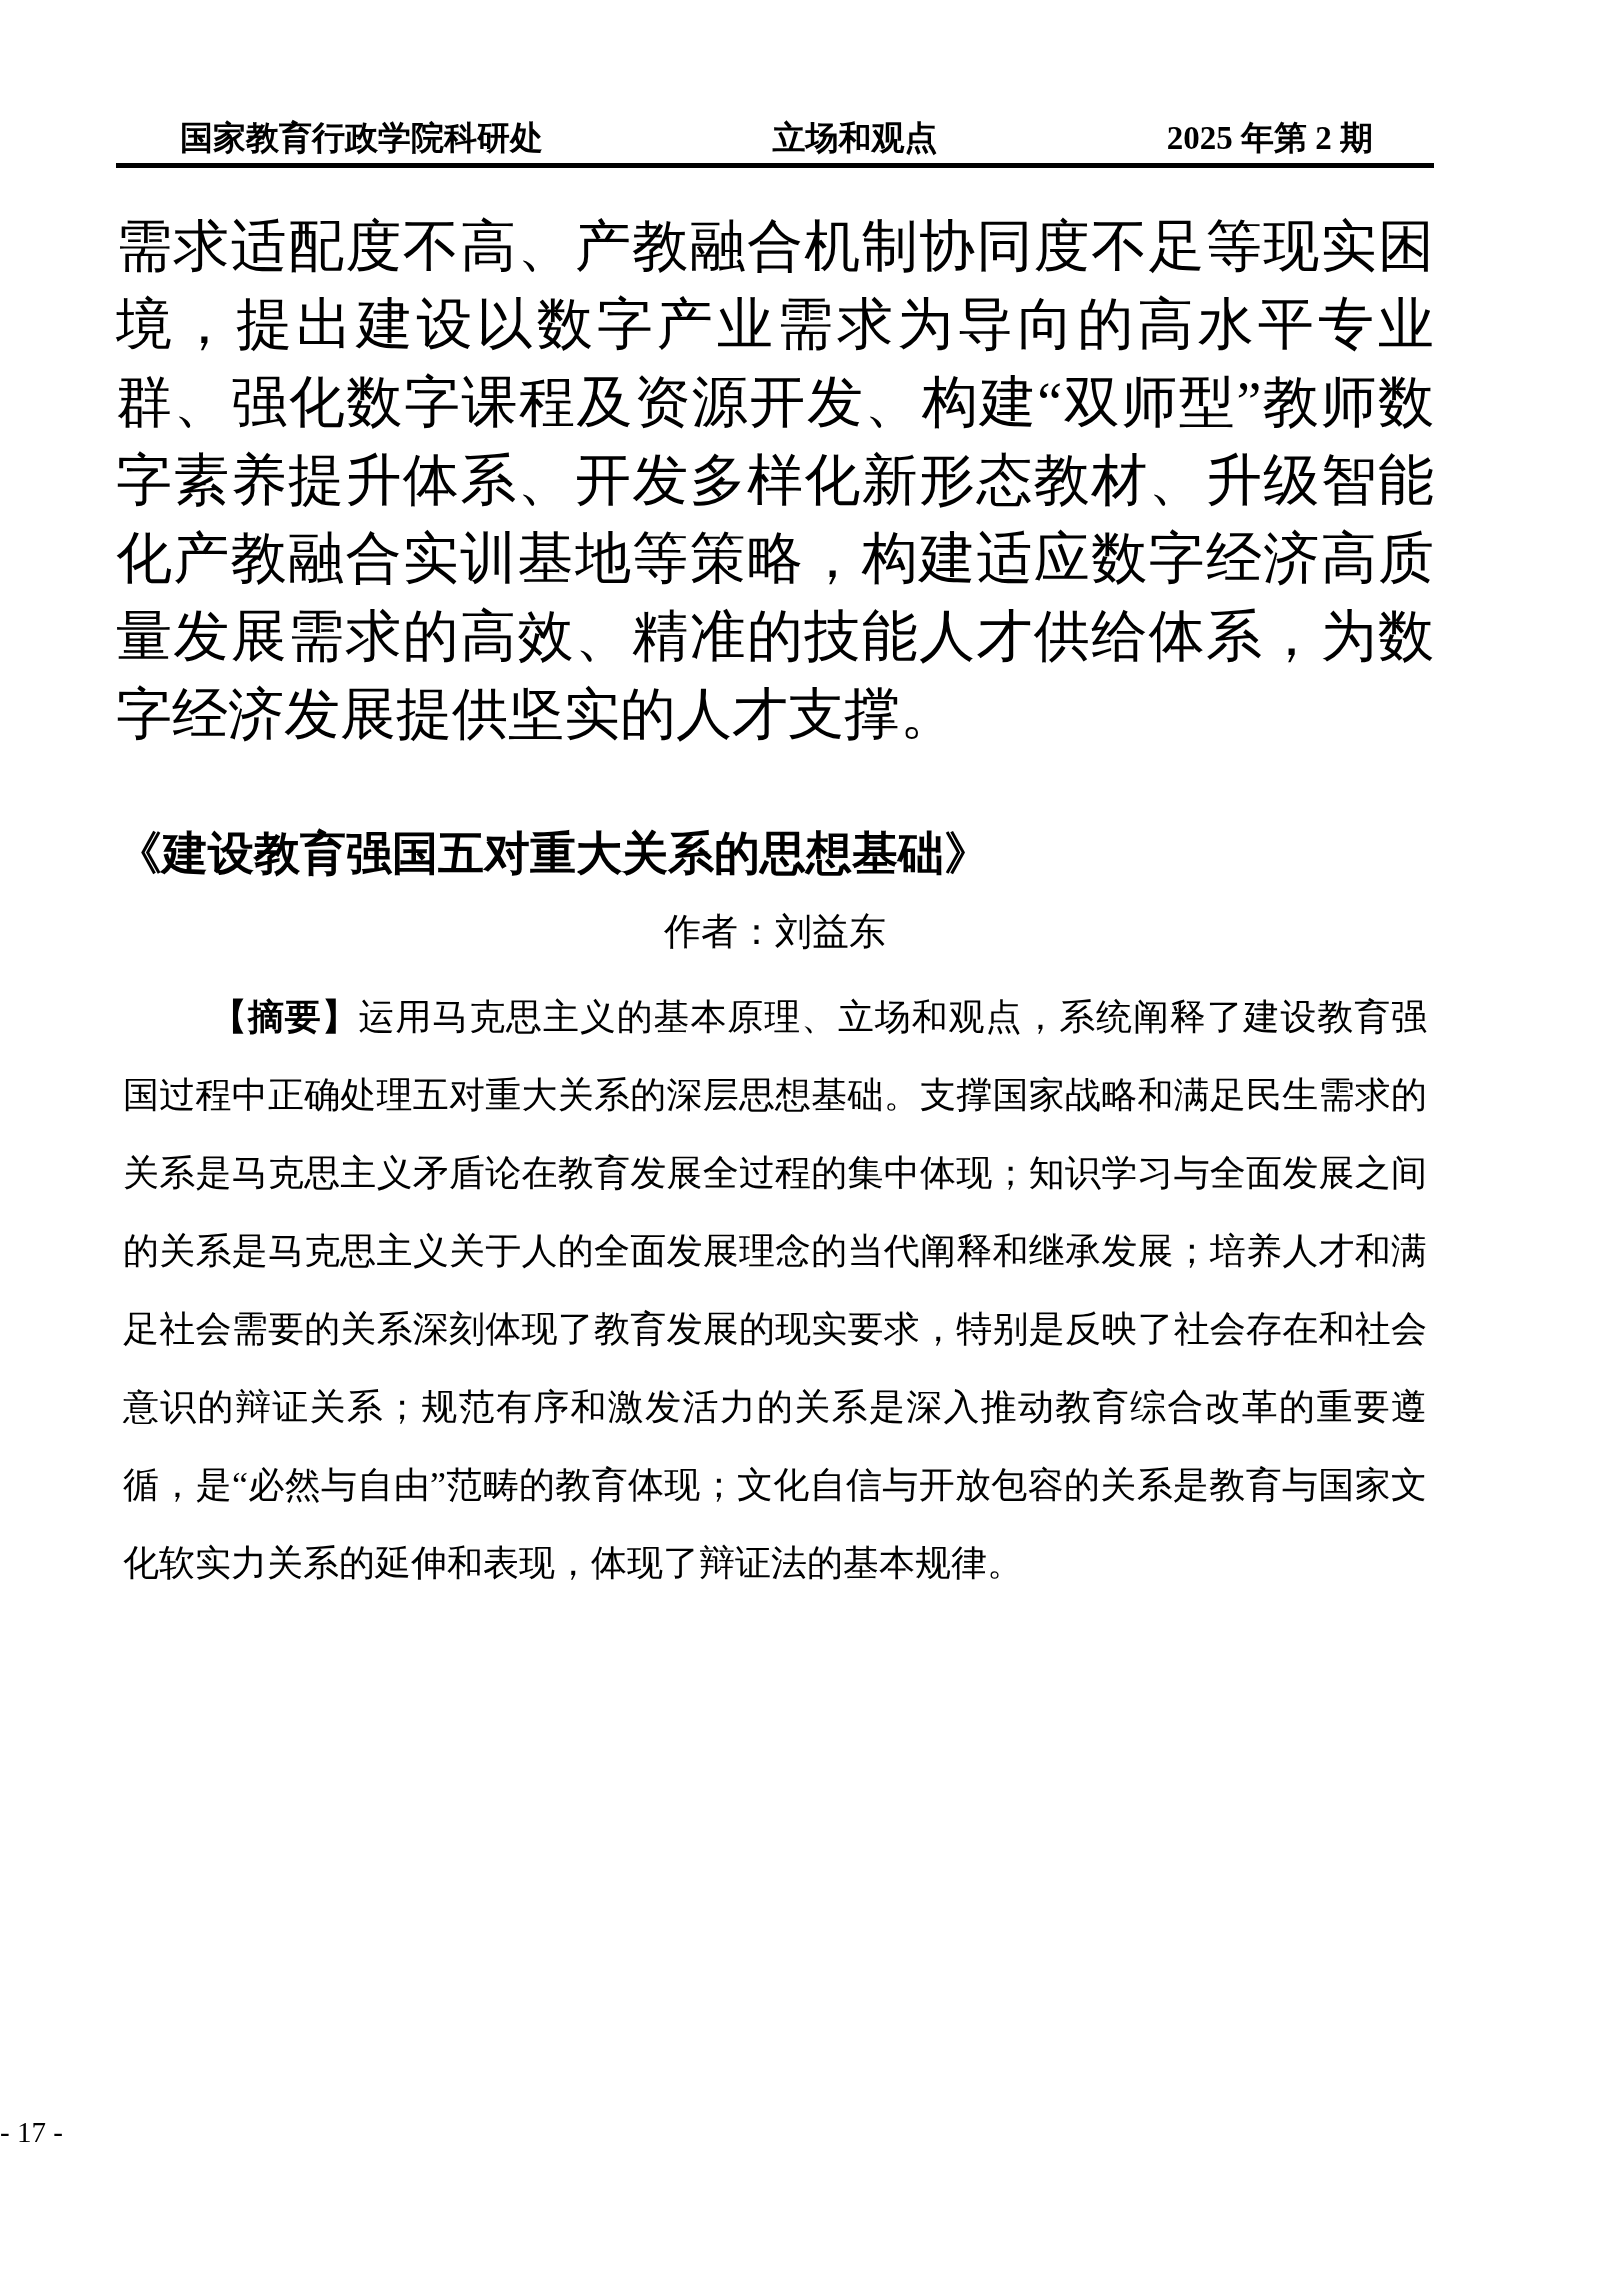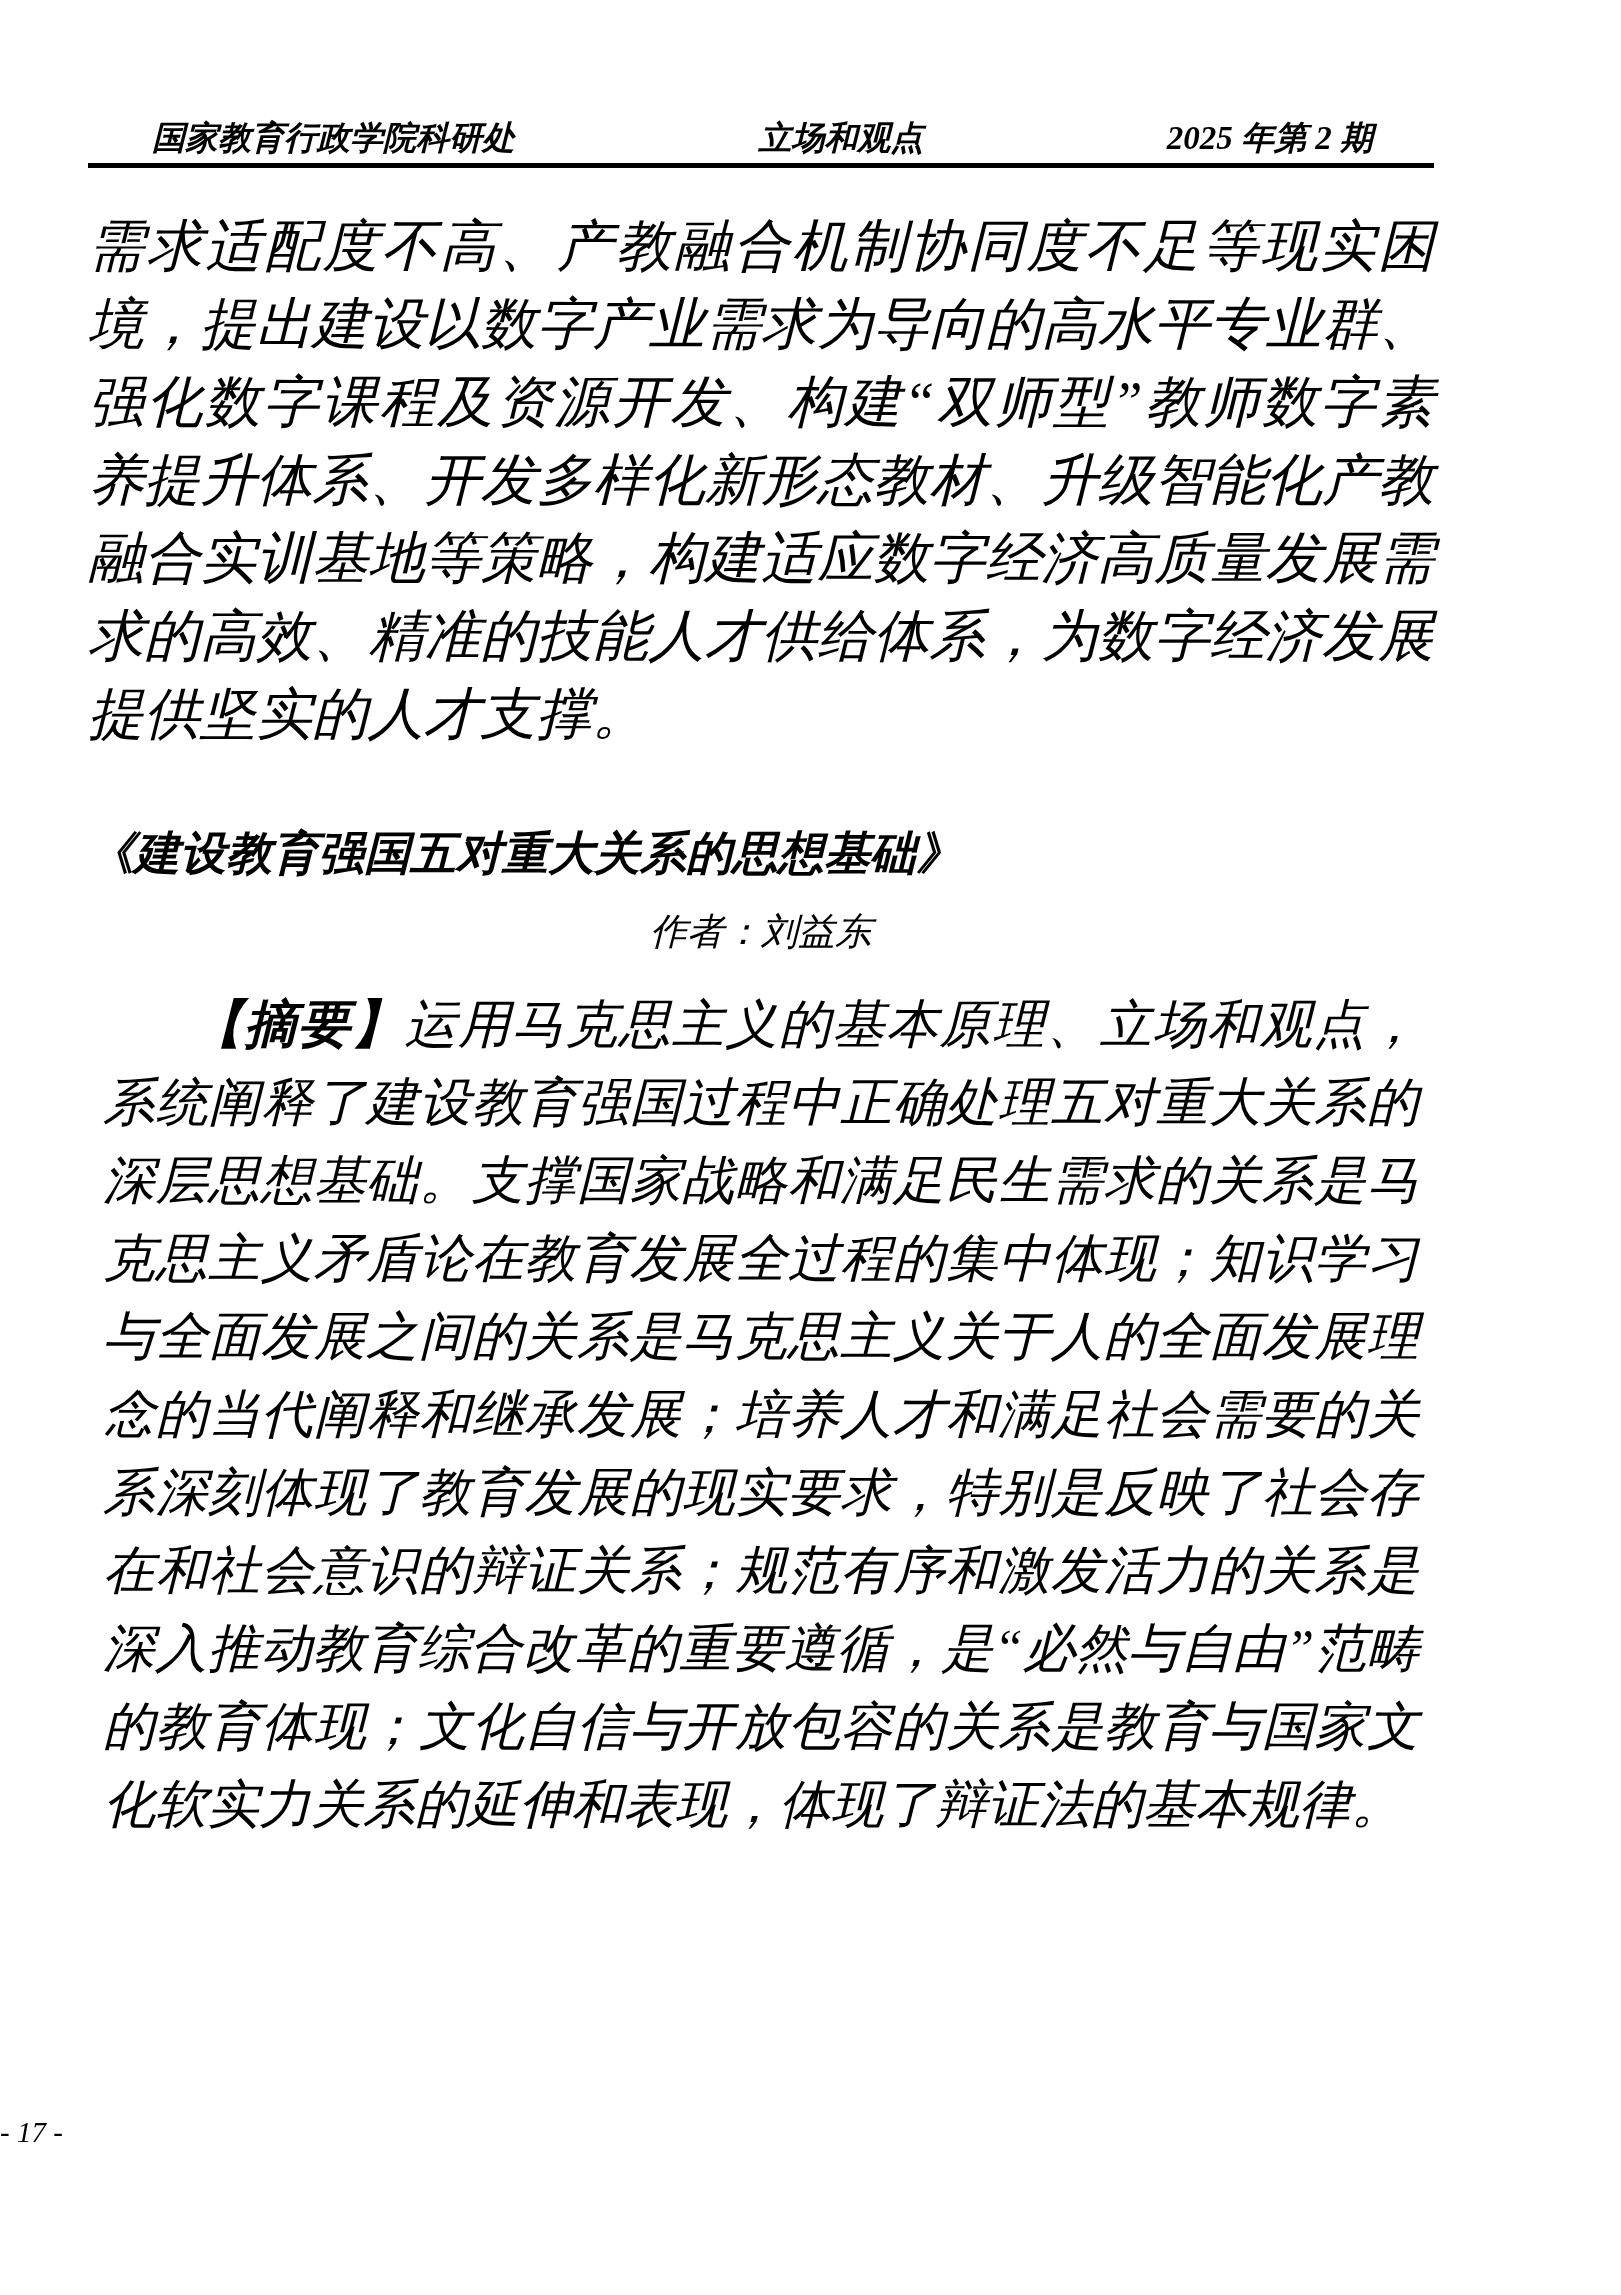--- a/index.html
+++ b/index.html
@@ -7,25 +7,24 @@
     padding: 0;
     background: #ffffff;
   }
   .page {
     position: relative;
     width: 1622px;
     height: 2295px;
     background: #ffffff;
     color: #000000;
     box-sizing: border-box;
-    padding-left: 88px;
+    padding-left: 116px;
     padding-right: 188px;
     overflow: hidden;
     font-family: "Liberation Serif", "DejaVu Serif", serif;
-    font-style: italic;
   }
   .header-row {
     margin-top: 120px;
     height: 36px;
     line-height: 36px;
     font-size: 33px;
     font-weight: 700;
     display: flex;
     justify-content: space-between;
     align-items: center;
@@ -55,22 +54,22 @@
     white-space: nowrap;
   }
   .pub-line, .author-line {
     margin: 0;
     font-size: 37px;
     line-height: 78px;
     text-align: center;
     white-space: nowrap;
   }
   .abstract-par {
-    margin: 15px;
-    font-size: 52px;
+    margin: 7px;
+    font-size: 36px;
     line-height: 78px;
     text-align: justify;
     text-justify: inter-ideograph;
     text-indent: 88px;
   }
   .abstract-label {
     font-weight: 700;
   }
   .page-footer {
     position: absolute;

